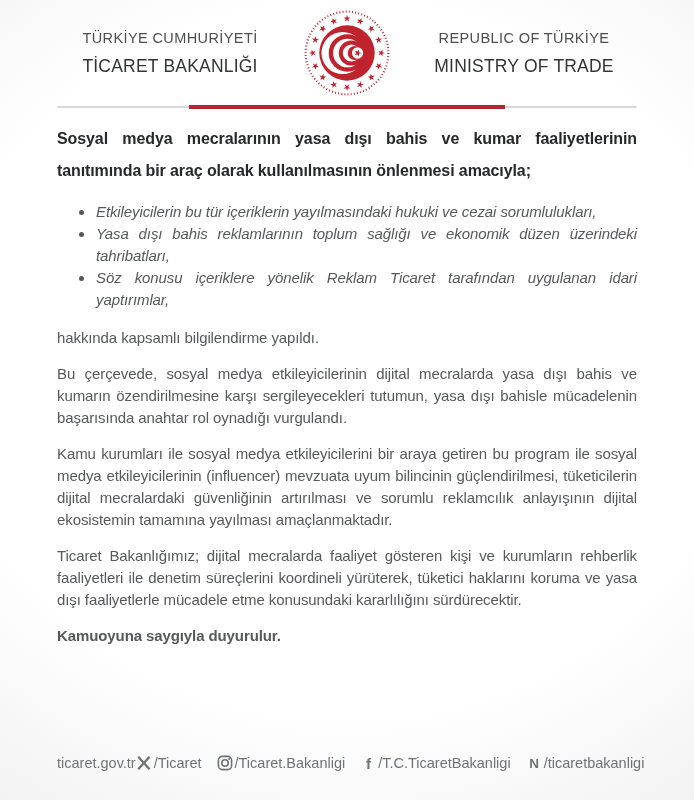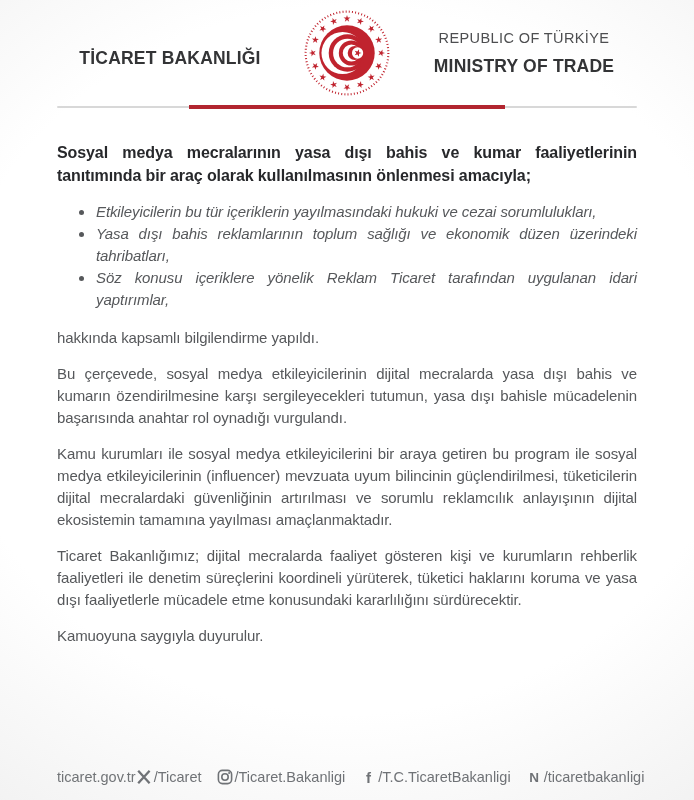--- a/index.html
+++ b/index.html
@@ -17,21 +17,21 @@
   .header {
     display: flex;
     justify-content: center;
     align-items: center;
     gap: 24px;
     padding-top: 10px;
     height: 96px;
   }
   .h-block { text-align: center; width: 218px; }
   .h-line1 { font-size: 14.5px; color: #4d4e50; letter-spacing: 0.4px; }
-  .h-line2 { font-size: 17.5px; font-weight: 700; color: #333436; letter-spacing: 0.2px; margin-top: 10px; }
+  .h-line2 { font-size: 17.5px; font-weight: 400; color: #333436; letter-spacing: 0.2px; margin-top: 10px; }
   .logo-wrap { width: 88px; height: 88px; flex: 0 0 auto; }
   .logo-wrap svg { width: 88px; height: 88px; display: block; }
 
   
   .dateline {
     padding: 0 57px;
     margin-top: -6px;
     font-size: 13.5px;
     color: #8f9193;
   }
@@ -47,57 +47,58 @@
 
   
   .doc {
     padding: 14px 57px 0;
     color: #56585b;
     font-size: 15px;
     line-height: 22px;
     letter-spacing: -0.1px;
   }
   .doc .lead {
-    margin: 18px 0 14px;
+    margin: 0 0 14px;
     color: #27282b;
     font-weight: 700;
     font-size: 16px;
-    line-height: 23px;
+    line-height: 32px;
     text-align: justify;
     letter-spacing: -0.1px;
   }
   .doc p { margin: 0 0 14px; text-align: justify; }
-  .doc p.closing { margin: 6px 0 0; text-align: left; }
+  .doc p.closing { margin: 6px 0 0; text-align: left; font-weight: bold; }
   .doc ul { margin: 0 0 16px; padding: 0 0 0 38px; }
   .doc li { text-align: justify; padding-left: 1px; margin: 0; font-style: italic; }
   .doc li::marker { color: #56585b; }
 
   
   .footer {
     position: absolute;
-    left: 57px; right: 52px; bottom: 15px;
+    left: 57px; right: 52px; bottom: 29px;
     display: flex;
     justify-content: space-between;
     align-items: center;
     color: #717477;
     font-size: 14.5px;
   }
   .website { color: #717477; }
   .social { display: flex; align-items: flex-end; gap: 15px; }
   .social-item { display: flex; align-items: center; gap: 2px; color: #6f7276; }
   .social-item svg { width: 16px; height: 16px; display: block; }
   .handle { font-size: 14.5px; }
 </style>
 </head>
 <body>
 
 <div class="page">
 
   <div class="header">
     <div class="h-block">
+      <div class="h-line1">TÜRKİYE CUMHURİYETİ</div>
       <div class="h-line2">TİCARET BAKANLIĞI</div>
     </div>
 
     <div class="logo-wrap">
       <svg viewBox="0 0 100 100">
         <defs>
           <path id="st" d="M0,-1 L0.224,-0.309 0.951,-0.309 0.363,0.118 0.588,0.809 0,0.382 -0.588,0.809 -0.363,0.118 -0.951,-0.309 -0.224,-0.309 Z" transform="scale(4.2)"></path>
         </defs>
 
         <circle cx="50" cy="50" r="47" fill="none" stroke="#c0232e" stroke-width="2.4" stroke-dasharray="1.1 2.5"></circle>

